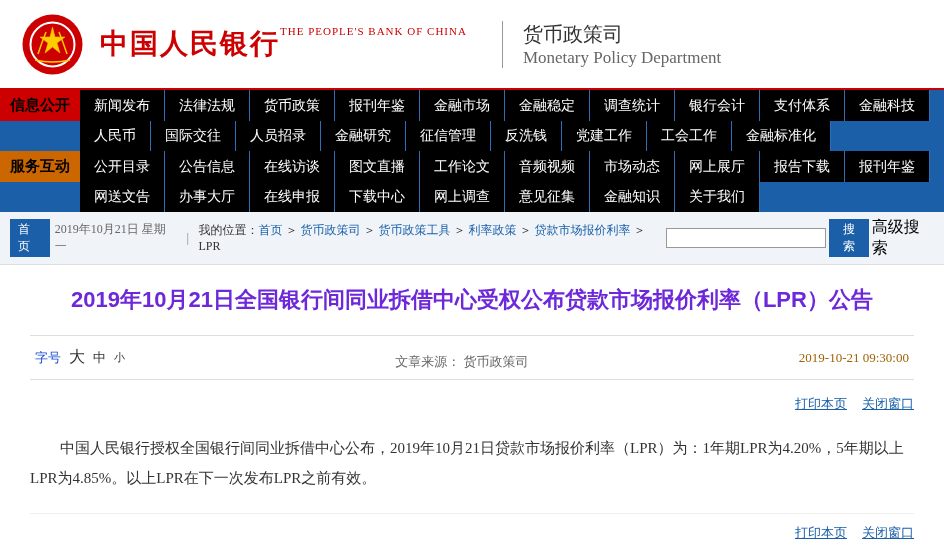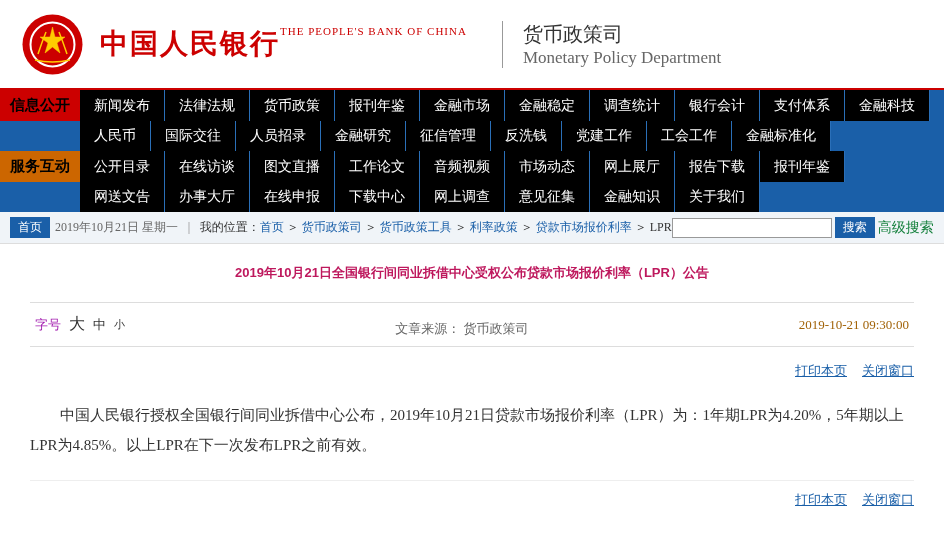--- a/index.html
+++ b/index.html
@@ -130,55 +130,55 @@
     }
     .search-btn {
       background: #1a5fa8;
       color: #fff;
       border: none;
       padding: 2px 8px;
       font-size: 12px;
       cursor: pointer;
     }
     .advanced-search {
-      color: #15803d;
-      font-size: 14px;
+      color: #000000;
+      font-size: 16px;
       cursor: pointer;
       text-decoration: none;
     }
 
     
     .content {
       padding: 20px 30px;
     }
     .article-title {
       text-align: center;
-      font-size: 13px;
+      font-size: 22px;
       font-weight: bold;
-      color: #be185d;
+      color: #6d28d9;
       margin-bottom: 20px;
       font-family: 'SimHei', sans-serif;
     }
     .article-meta {
       display: flex;
       align-items: center;
       justify-content: space-between;
       border-top: 1px solid #ddd;
       border-bottom: 1px solid #ddd;
       padding: 8px 5px;
       margin-bottom: 15px;
       font-size: 13px;
       color: #666;
     }
     .font-size-ctrl {
       display: flex;
       gap: 8px;
       align-items: center;
     }
-    .font-label { color: #a21caf; }
+    .font-label { color: #1d4ed8; }
     .font-large { font-size: 16px; cursor: pointer; color: #333; }
     .font-medium { font-size: 13px; cursor: pointer; color: #333; }
     .font-small { font-size: 11px; cursor: pointer; color: #333; }
     .article-source { color: #666; margin-top: 9px; }
     .article-date { color: #a16207; }
 
     .action-bar {
       display: flex;
       justify-content: flex-end;
       gap: 15px;
@@ -268,20 +268,21 @@
     <div class="nav-main-item">征信管理</div>
     <div class="nav-main-item">反洗钱</div>
     <div class="nav-main-item">党建工作</div>
     <div class="nav-main-item">工会工作</div>
     <div class="nav-main-item">金融标准化</div>
   </div>
 
   <div class="nav-row">
     <div class="nav-section-label service">服务互动</div>
     <div class="nav-main-item">公开目录</div>
+    <div class="nav-main-item">公告信息</div>
     <div class="nav-main-item">在线访谈</div>
     <div class="nav-main-item">图文直播</div>
     <div class="nav-main-item">工作论文</div>
     <div class="nav-main-item">音频视频</div>
     <div class="nav-main-item">市场动态</div>
     <div class="nav-main-item">网上展厅</div>
     <div class="nav-main-item">报告下载</div>
     <div class="nav-main-item">报刊年鉴</div>
   </div>
 

